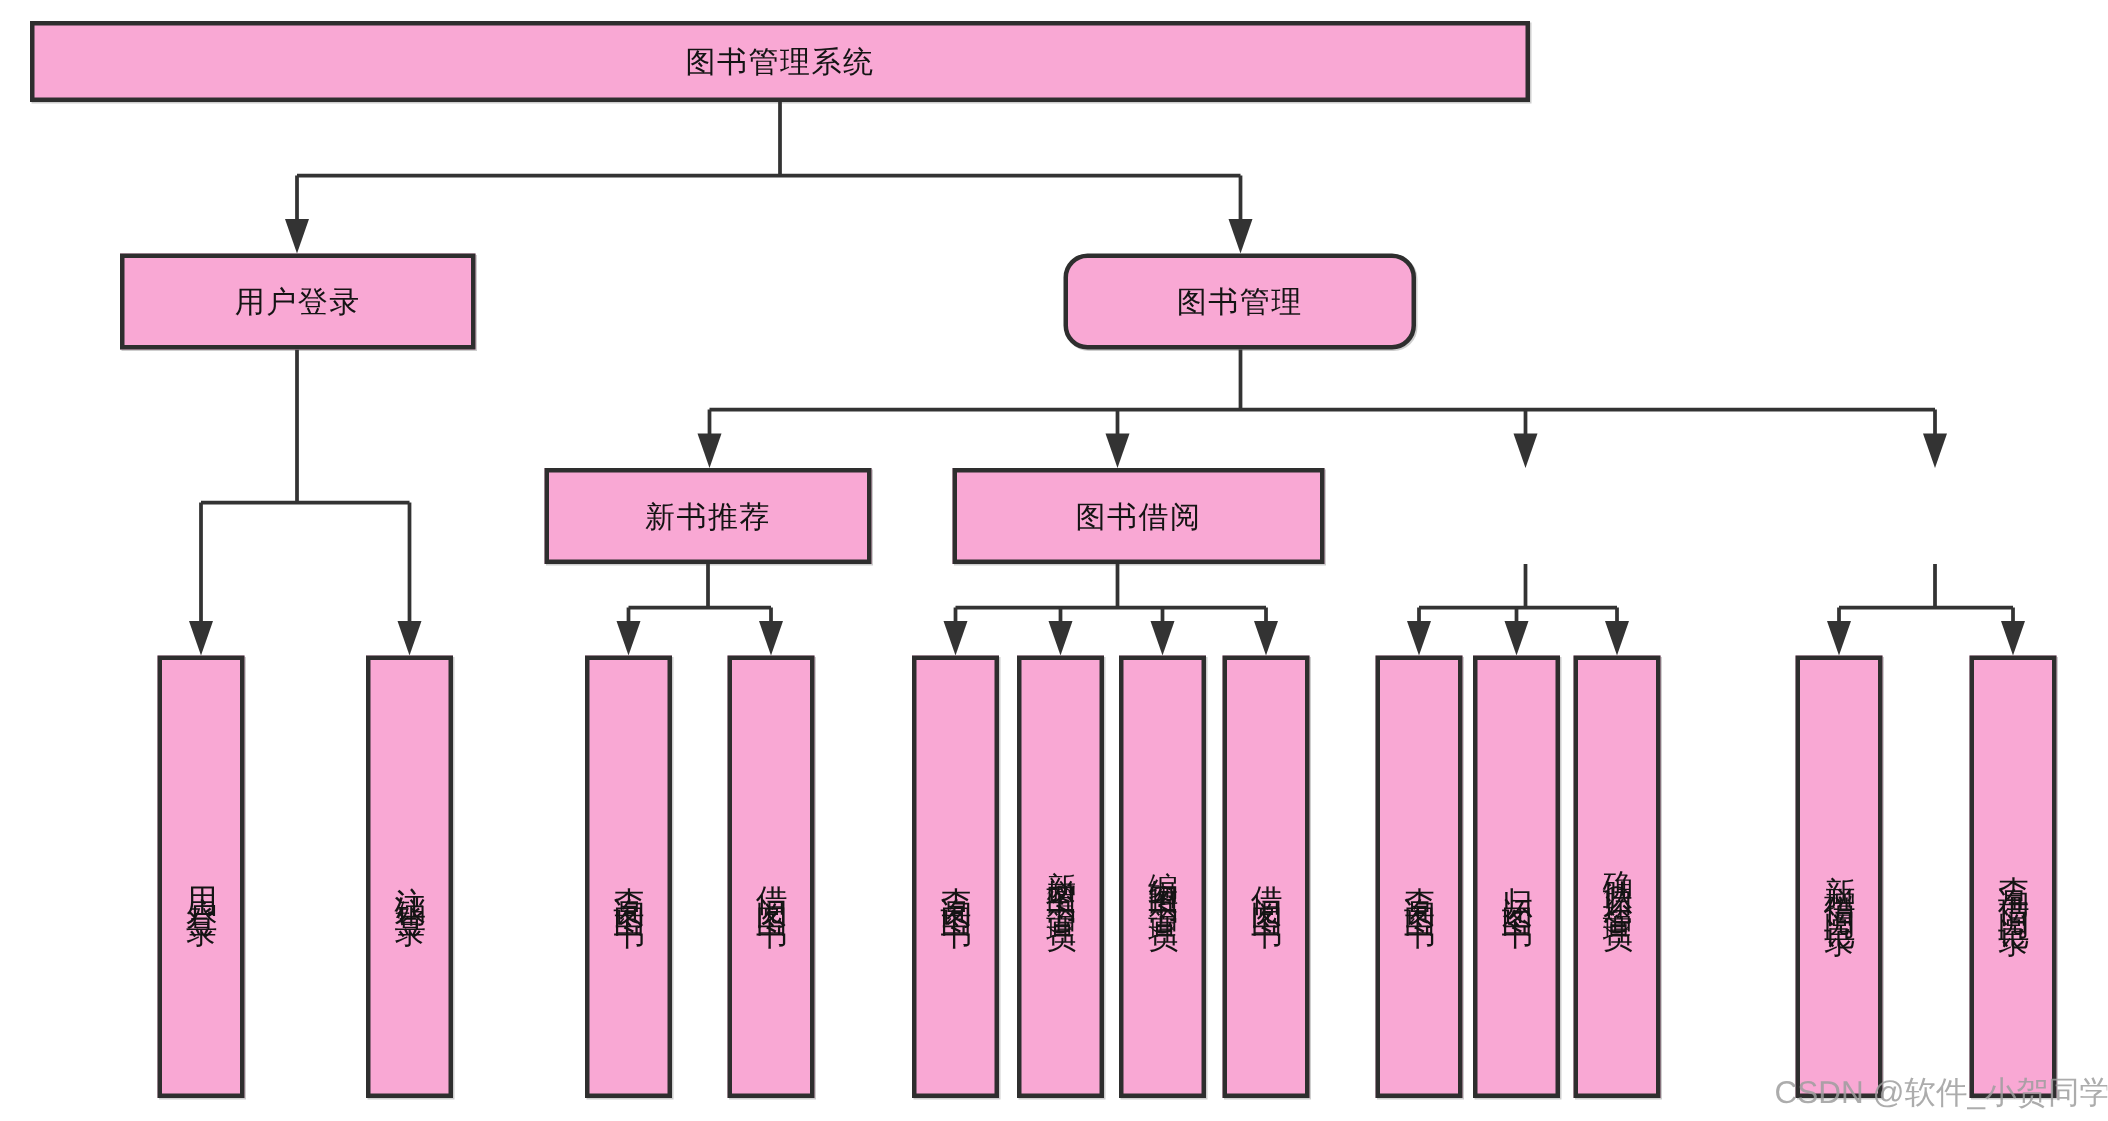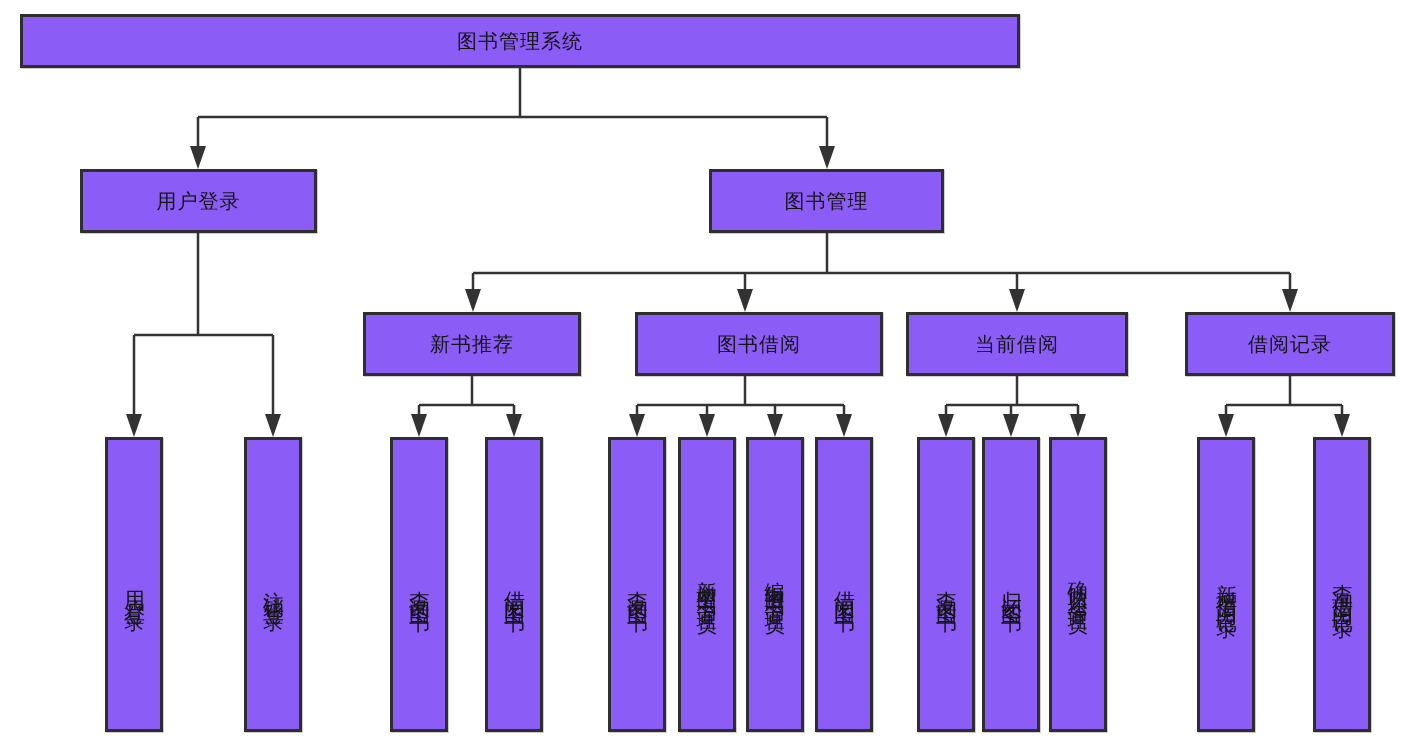--- a/index.html
+++ b/index.html
@@ -13,28 +13,27 @@
   }
   #connectors {
     position: absolute;
     left: 0; top: 0;
     width: 1405px; height: 747px;
     pointer-events: none;
   }
   .node {
     position: absolute;
     box-sizing: border-box;
-    background: #8b5cf6;
+    background: #f9a8d4;
     border: 3px solid #2e2e2e;
     display: flex;
     align-items: center;
     justify-content: center;
     color: #141414;
     box-shadow: 1px 1px 0 rgba(60,60,60,0.25);
-    font-family: Liberation Serif, serif;
   }
   .node.h { font-size: 20px; letter-spacing: 1px; }
   .node.leaf {
     writing-mode: vertical-rl;
     text-orientation: mixed;
     font-size: 21px;
     letter-spacing: 7px;
     line-height: 1;
     padding-top: 6px;
   }
@@ -121,39 +120,38 @@
       <polygon points="1003,414 1019,414 1011,437"></polygon>
       <polygon points="1070,414 1086,414 1078,437"></polygon>
       <polygon points="1218,414 1234,414 1226,437"></polygon>
       <polygon points="1334,414 1350,414 1342,437"></polygon>
     </g>
   </svg>
 
   <div class="node h" style="left:20px; top:14px; width:1000px; height:54px;">图书管理系统</div>
 
   <div class="node h" style="left:80px; top:169px; width:237px; height:64px;">用户登录</div>
-  <div class="node h" style="left:709px; top:169px; width:235px; height:64px;">图书管理</div>
+  <div class="node h" style="left:709px; top:169px; width:235px; height:64px;border-radius:16px;">图书管理</div>
 
   <div class="node h" style="left:363px; top:312px; width:218px; height:64px;text-align:center;">新书推荐</div>
   <div class="node h" style="left:635px; top:312px; width:248px; height:64px;">图书借阅</div>
-  <div class="node h" style="left:906px; top:312px; width:222px; height:64px;">当前借阅</div>
-  <div class="node h" style="left:1185px; top:312px; width:210px; height:64px;">借阅记录</div>
 
   <div class="node leaf" style="left:105px; top:437px; width:58px; height:295px;">用户登录</div>
   <div class="node leaf" style="left:244px; top:437px; width:58px; height:295px;">注销登录</div>
 
   <div class="node leaf" style="left:390px; top:437px; width:58px; height:295px;">查询图书</div>
   <div class="node leaf" style="left:485px; top:437px; width:58px; height:295px;">借阅图书</div>
 
   <div class="node leaf" style="left:608px; top:437px; width:58px; height:295px;">查询图书</div>
   <div class="node leaf long" style="left:678px; top:437px; width:58px; height:295px;">新增图书（管理员）</div>
   <div class="node leaf long" style="left:746px; top:437px; width:58px; height:295px;">编辑图书（管理员）</div>
   <div class="node leaf" style="left:815px; top:437px; width:58px; height:295px;">借阅图书</div>
 
   <div class="node leaf" style="left:917px; top:437px; width:58px; height:295px;">查询图书</div>
   <div class="node leaf" style="left:982px; top:437px; width:58px; height:295px;">归还图书</div>
   <div class="node leaf long" style="left:1049px; top:437px; width:58px; height:295px;">确认归还（管理员）</div>
 
   <div class="node leaf" style="left:1197px; top:437px; width:58px; height:295px;">新增借阅记录</div>
   <div class="node leaf" style="left:1313px; top:437px; width:58px; height:295px;">查询借阅记录</div>
 
+  <div class="watermark">CSDN @软件_小贺同学</div>
 
 </div>
 
 </body></html>

